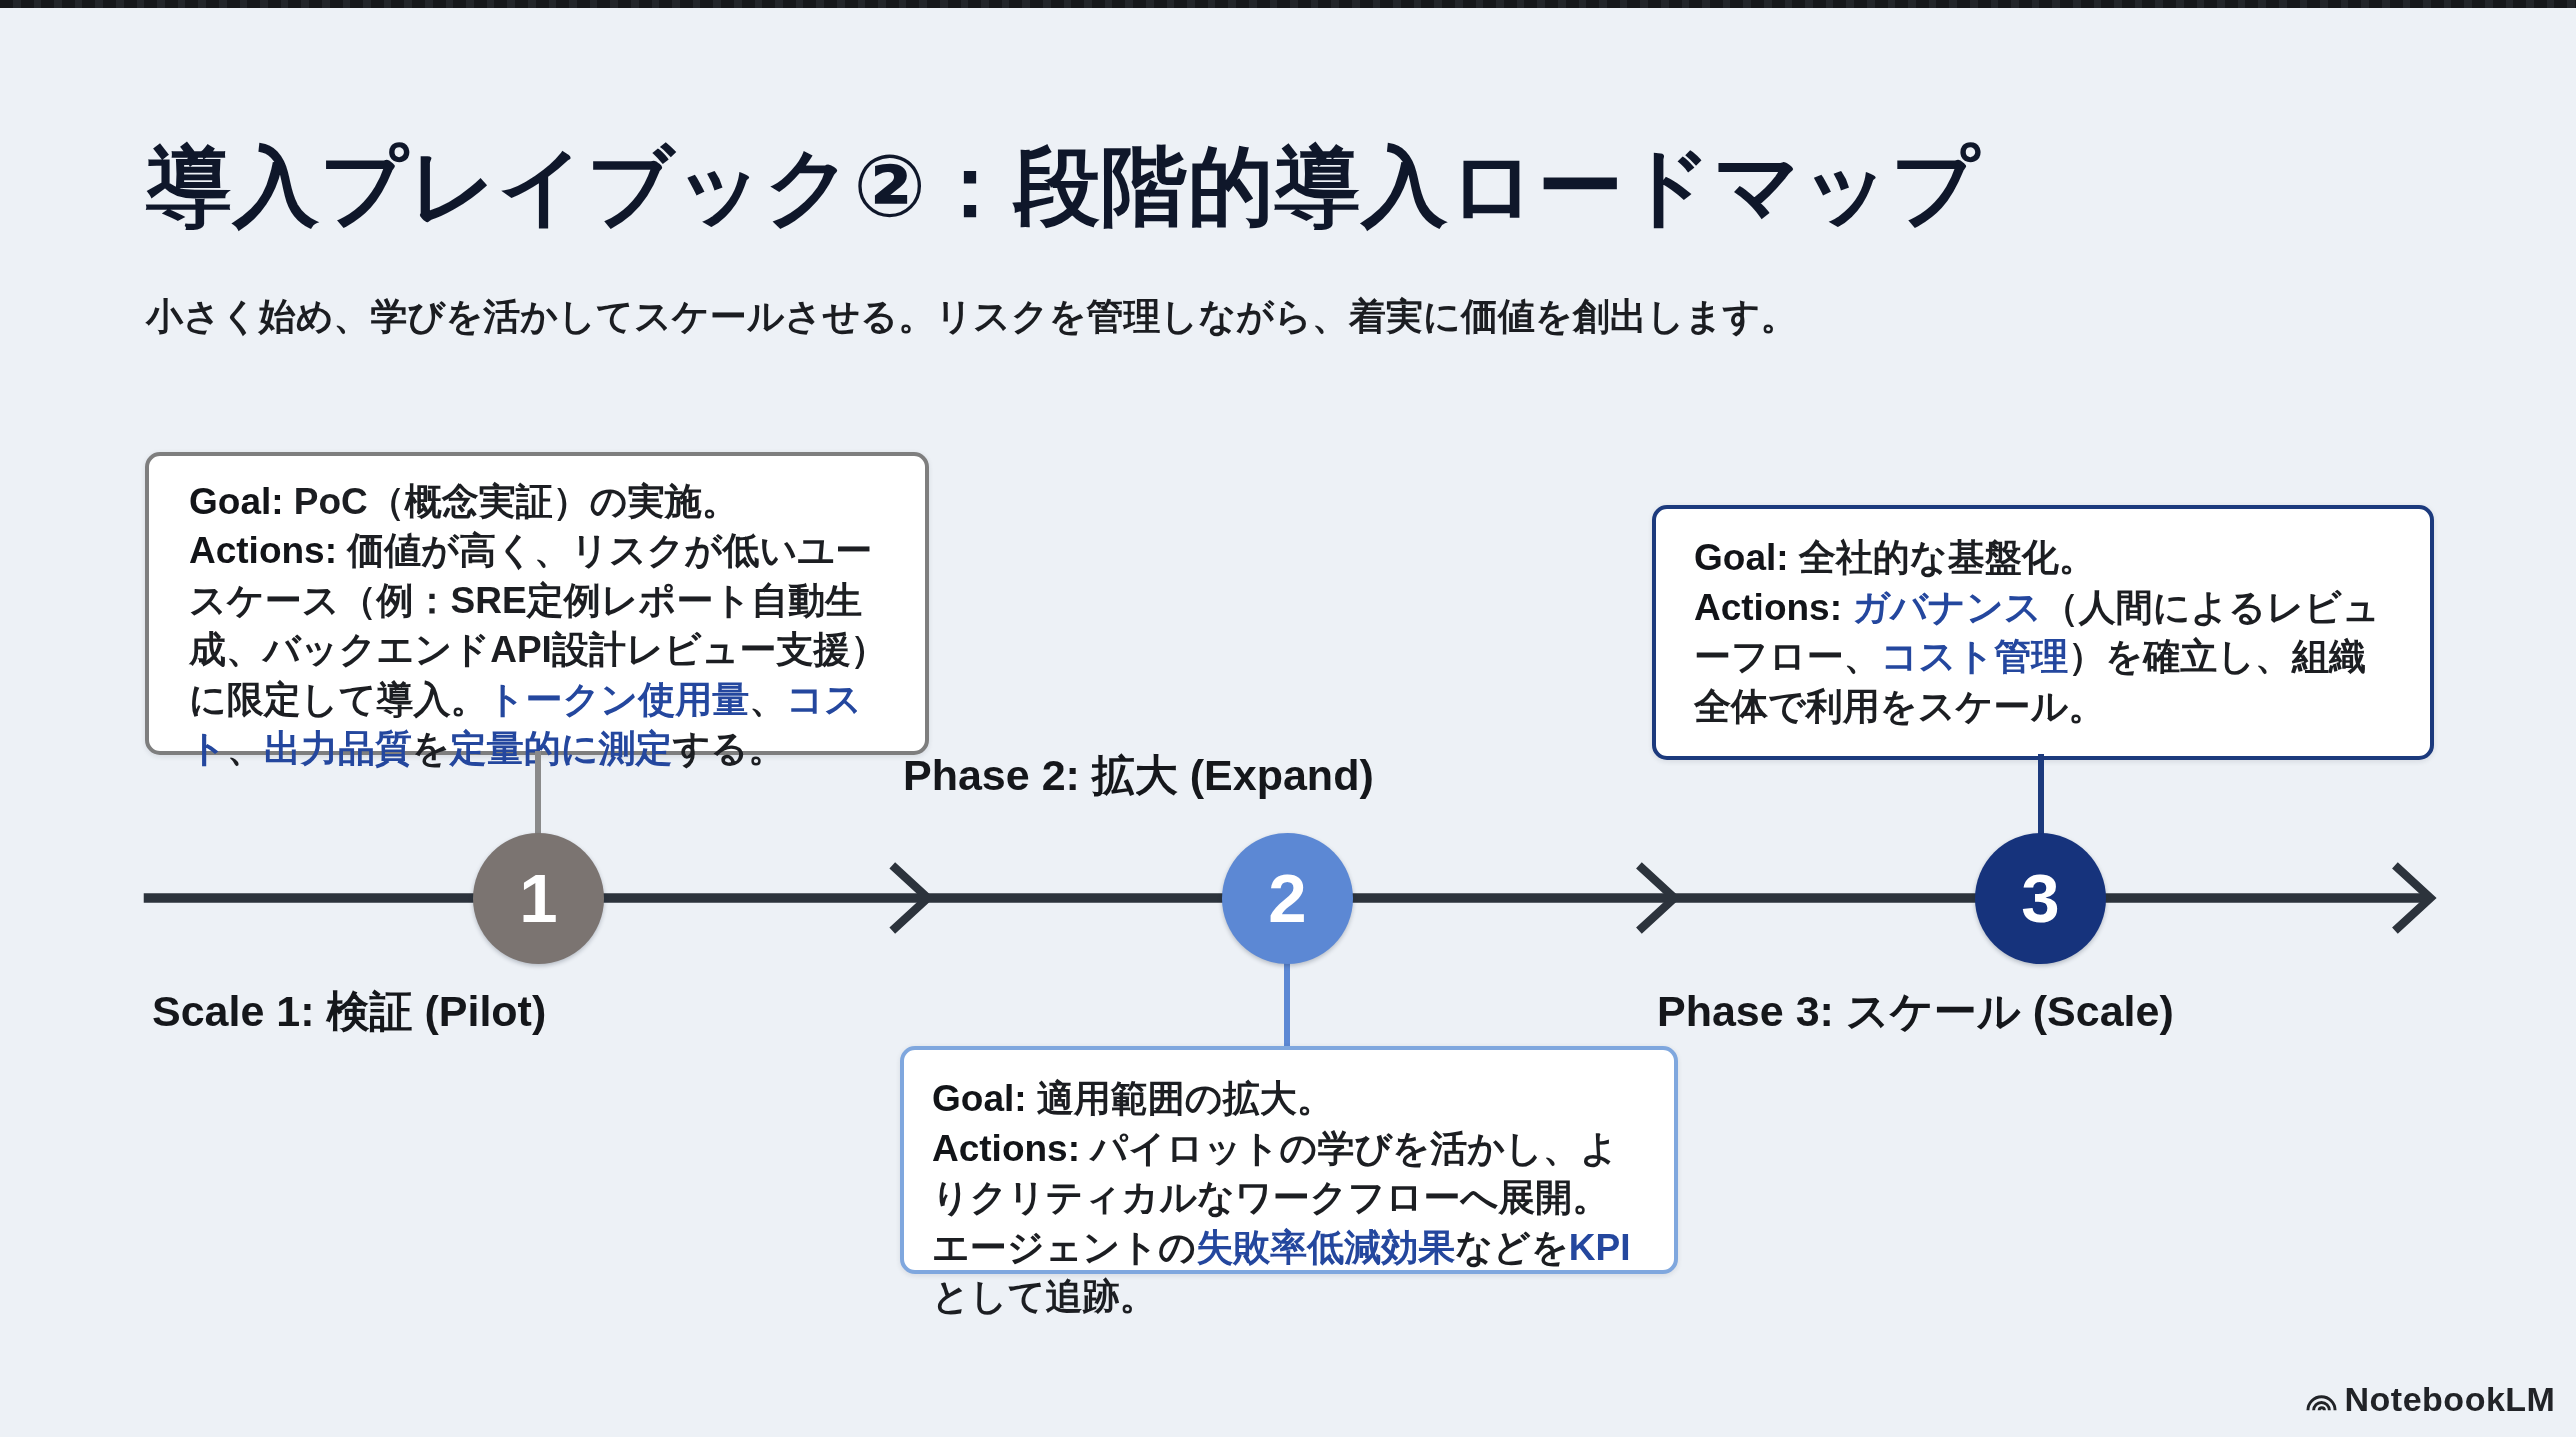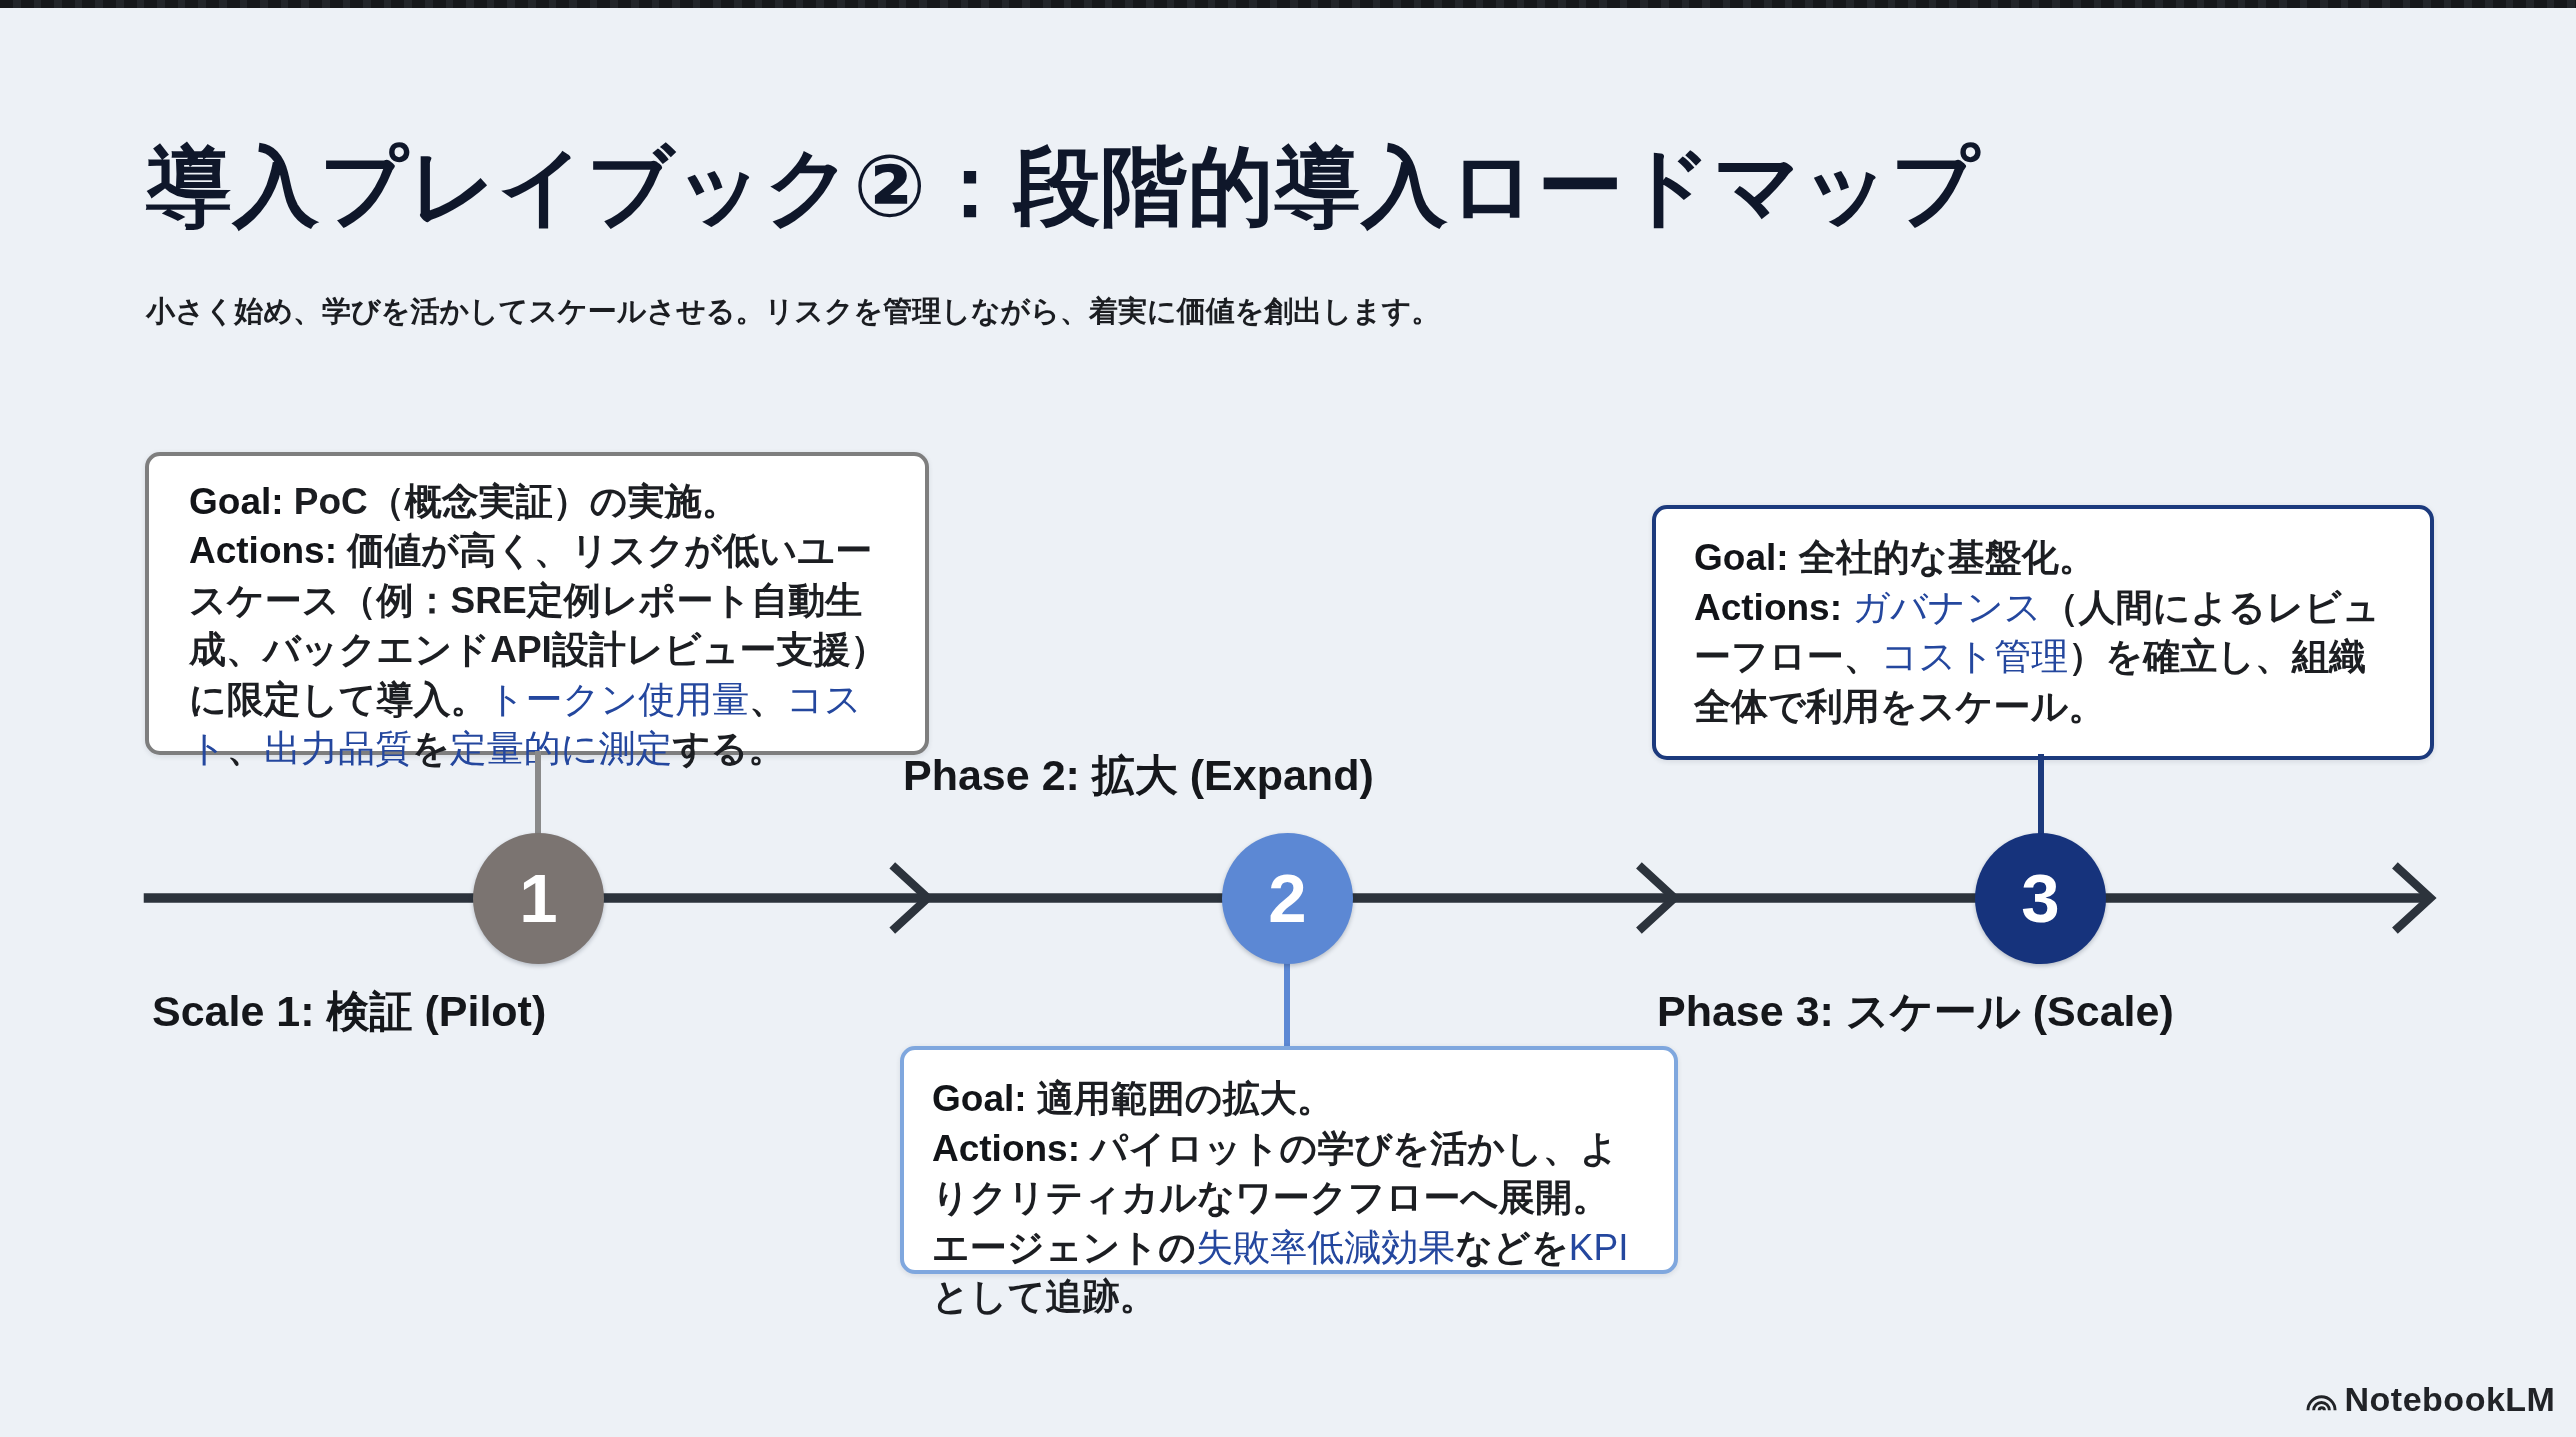--- a/index.html
+++ b/index.html
@@ -20,34 +20,34 @@
   .top-bar{
     position:absolute;left:0;top:0;width:2576px;height:8.4px;
     background:repeating-linear-gradient(90deg,#16181b 0 13px,#23262a 13px 20.6px);
   }
   .title{
     position:absolute;left:146px;top:129px;width:2247px;
     font-size:86px;font-weight:800;letter-spacing:0.9px;color:#0f172a;
   }
   .subtitle{
     position:absolute;left:146px;top:292px;width:2293px;
-    font-size:29px;font-weight:700;color:#1b1d21;
+    font-size:37px;font-weight:700;color:#1b1d21;
   }
   .card{
     position:absolute;background:#ffffff;border:4.7px solid #888;
     border-radius:15px;overflow:visible;
     box-shadow:0 1.9px 5.6px rgba(30,40,60,.10);
   }
   .card-text{
     font-size:37px;line-height:1.34;font-weight:700;color:#1c1e22;
     white-space:pre-wrap;
   }
   .seg-label{font-weight:800;color:#121418;}
   .seg-normal{font-weight:700;}
-  .seg-blue{font-weight:400;color:var(--blue);margin-top:36px;}
+  .seg-blue{font-weight:700;color:var(--blue);margin-top:36px;}
   .card1{left:145px;top:452px;width:784px;height:303px;padding:20.6px 26px;}
   .card2{left:900px;top:1046px;width:778px;height:228px;padding:24px 28px;}
   .card3{left:1652px;top:505px;width:782px;height:255px;padding:24px 38px;}
   .connector{position:absolute;width:5.6px;}
   .conn1{left:535px;top:751px;height:90px;background:#8a8a8a;}
   .conn2{left:1284px;top:959px;height:90px;background:#5c88d4;}
   .conn3{left:2038px;top:754px;height:86px;background:#1c3a7d;}
   .timeline-svg{position:absolute;left:0;top:842px;width:2576px;height:112px;}
   .circle{
     position:absolute;width:131px;height:131px;border-radius:50%;

